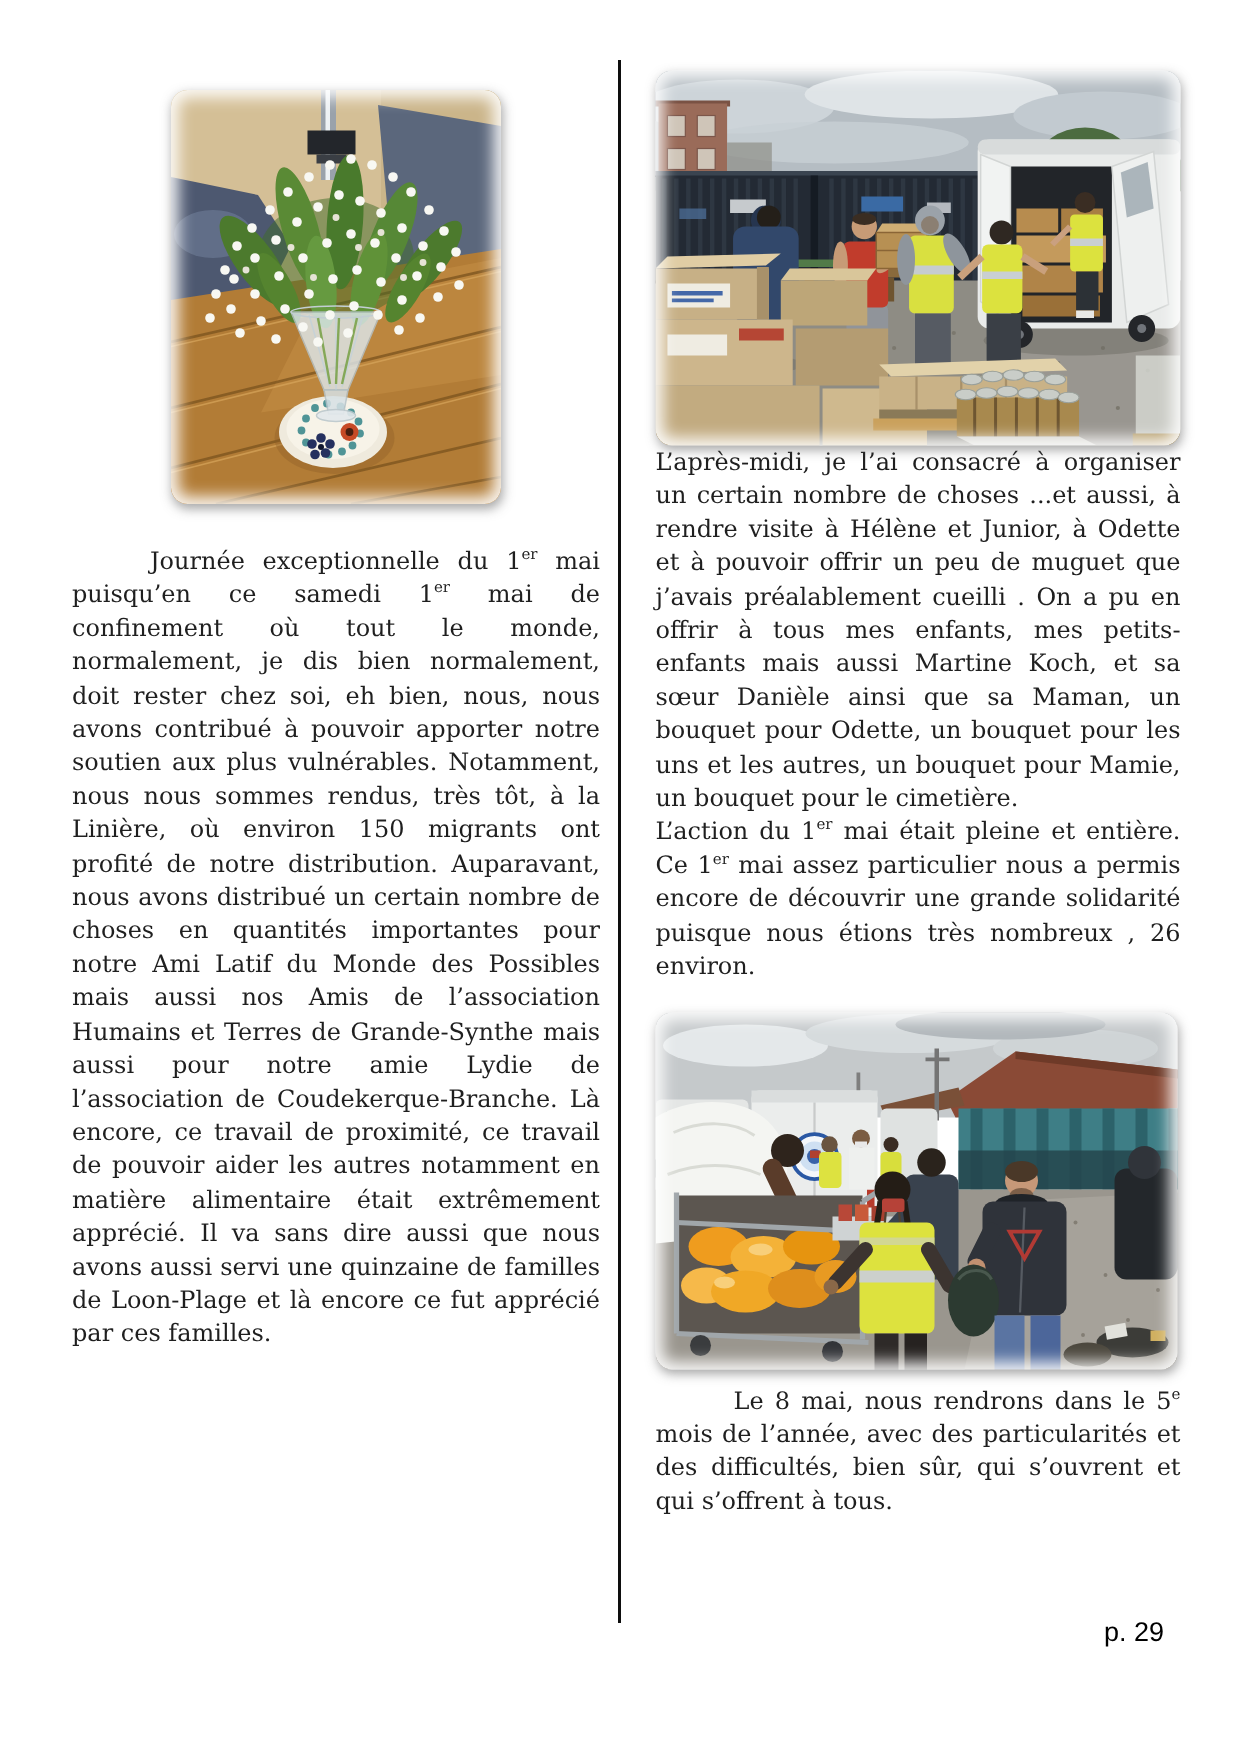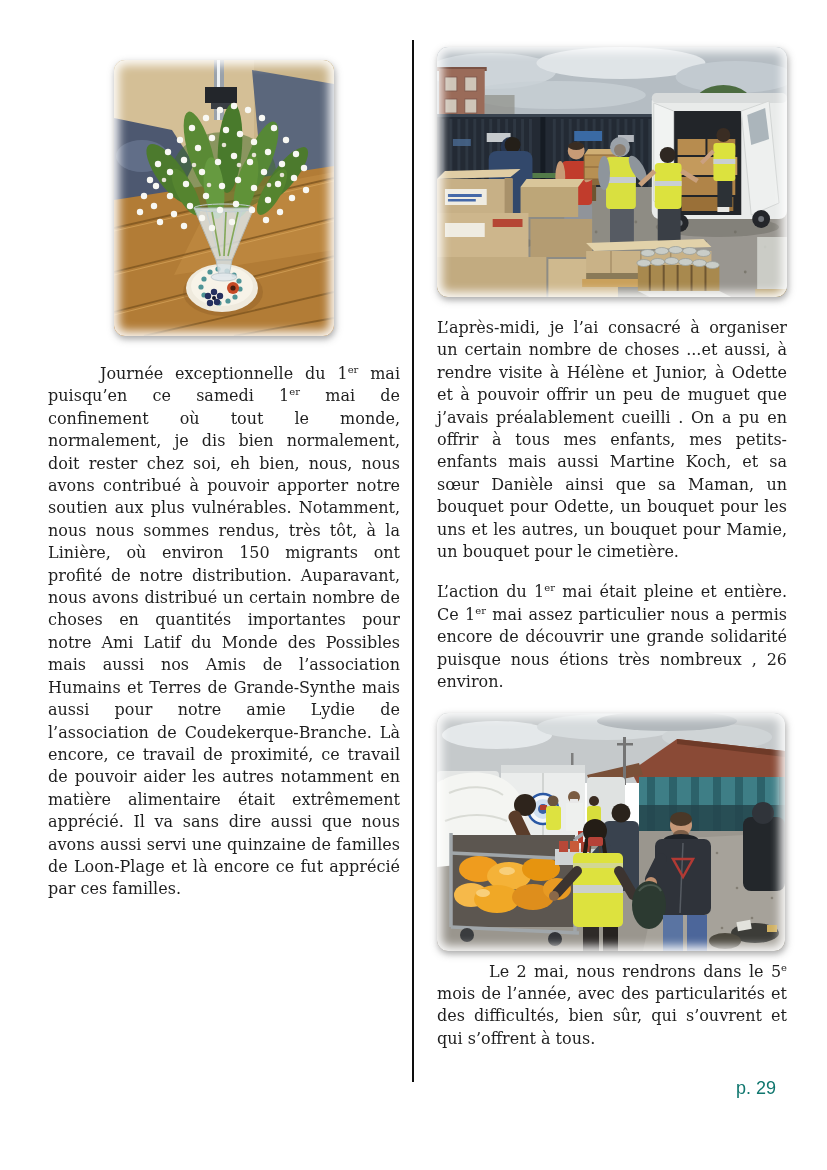--- a/index.html
+++ b/index.html
@@ -8,38 +8,38 @@
     background:#ffffff; overflow:hidden;
     font-family:"DejaVu Serif", serif; color:#1f1f1f;
   }
   .divider { position:absolute; left:412px; top:40px; width:2px; height:1042px; background:#0e0e0e; }
   .col-left  { position:absolute; left:48px;  top:60px; width:352px; }
   .col-right { position:absolute; left:437px; top:47px; width:350px; }
   .bodytext { font-size:16px; line-height:22.4px; text-align:justify; margin:0; }
   .indent { text-indent:52px; }
   .bodytext sup { font-size:10px; line-height:0; vertical-align:super; }
   .mt-left-para { margin-top:27px; }
-  .mt20 { margin-top:20px; }
-  .mt11 { margin-top:18px; }
+  .mt20 { }
+  .mt11 { margin-top:0; }
   .mt10 { margin-top:10px; }
   .photo-frame {
     position:relative; border-radius:11px; overflow:hidden;
     box-shadow:1px 3px 7px rgba(80,80,80,0.5);
   }
   .photo-frame::after {
     content:""; position:absolute; inset:0; border-radius:11px; pointer-events:none;
     box-shadow:inset 0 0 10px 5px rgba(255,255,255,0.92);
   }
   .photo-frame svg { display:block; width:100%; height:100%; }
   .photo-muguet { width:220px; height:276px; margin:0 auto; }
   .photo-van { width:350px; height:250px; }
   .photo-dist { width:348px; height:238px; margin-top:19px; }
   .page-number {
     position:absolute; left:736px; top:1078px;
-    font-family:"Liberation Sans", sans-serif; font-size:18px; color:#0f766e;
+    font-family:"Liberation Sans", sans-serif; font-size:18px; color:#000000;
   }
 </style>
 </head>
 <body>
 
 <div class="page">
 
   <div class="divider"></div>
 
   <div class="col-left">
@@ -511,18 +511,18 @@
           <rect x="250" y="202" width="20" height="36" fill="#4c669a"></rect>
         <rect x="306" y="104" width="42" height="74" rx="8" fill="#23272b"></rect>
         <circle cx="326" cy="100" r="11" fill="#30343a"></circle>
         <ellipse cx="318" cy="220" rx="24" ry="10" fill="#3c3c38"></ellipse>
         <ellipse cx="288" cy="228" rx="16" ry="8" fill="#4c483e"></ellipse>
         <rect x="300" y="208" width="14" height="9" fill="#e2e2dc" transform="rotate(-10 307 212)"></rect>
         <rect x="330" y="212" width="10" height="7" fill="#d0b060"></rect>
       </svg>
     </div>
 
-    <p class="bodytext indent mt10"><span>Le 2 mai, nous rendrons dans le 5</span><sup>e</sup><span> mois de l’année, avec des particularités et des difficultés, bien sûr, qui s’ouvrent et qui s’offrent à tous.</span></p>
+    <p class="bodytext indent mt10"><span>Le 8 mai, nous rendrons dans le 5</span><sup>e</sup><span> mois de l’année, avec des particularités et des difficultés, bien sûr, qui s’ouvrent et qui s’offrent à tous.</span></p>
   </div>
 
   <div class="page-number">p. 29</div>
 
 </div>
 
 </body></html>

